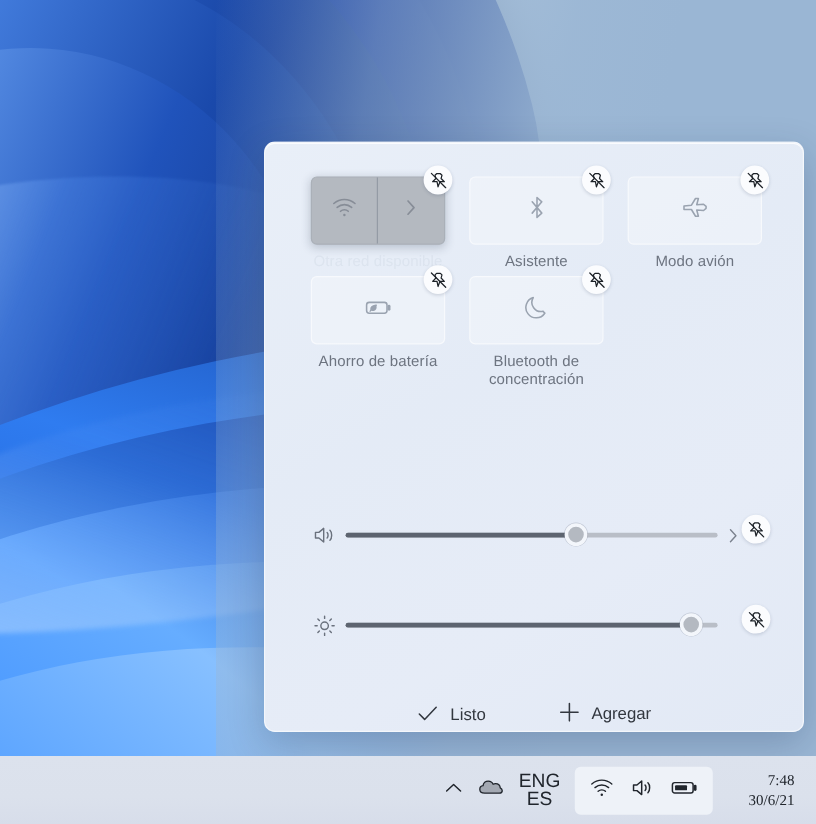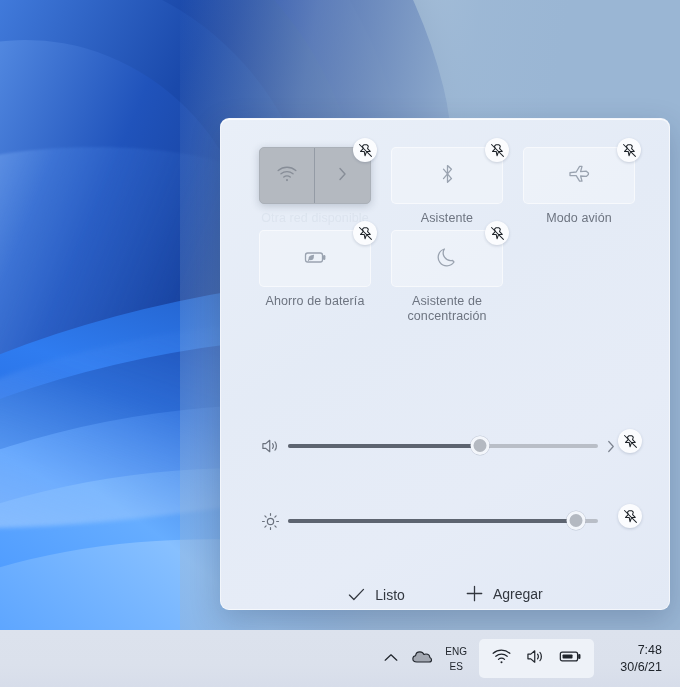--- a/index.html
+++ b/index.html
@@ -293,21 +293,21 @@
     display: flex; align-items: center; justify-content: center;
     color: #20252c;
     padding: 6px;
   }
   #lang-btn {
     display: flex;
     flex-direction: column;
     align-items: center;
     justify-content: center;
     line-height: 15px;
-    font-size: 10px;
+    font-size: 16px;
     color: #20252c;
     padding: 2px 10px 2px 6px;
     margin-right: 2px;
   }
   #tray-group {
     display: flex;
     align-items: center;
     gap: 14px;
     background: #eef2f8;
     border-radius: 5px;
@@ -318,20 +318,21 @@
   #clock {
     display: flex;
     flex-direction: column;
     align-items: flex-end;
     justify-content: center;
     line-height: 17px;
     font-size: 12.5px;
     color: #20252c;
     padding: 0 6px 0 8px;
     min-width: 54px;
+    font-family: Liberation Serif, serif;
   }
 </style>
 </head>
 <body>
 
 <div id="screen">
 
   <div id="wallpaper">
     <div class="ribbon sky"></div>
     <div class="ribbon r1"></div>
@@ -443,21 +444,21 @@
               <path d="M15.6 14.4 A7.6 7.6 0 0 1 7.4 3.0 A8.6 8.6 0 1 0 17.0 16.0 A7.6 7.6 0 0 1 15.6 14.4 Z"></path>
             </svg>
           </span>
           <div class="unpin">
             <svg width="15" height="15" viewBox="0 0 16 16" fill="none" stroke="#1d2228" stroke-width="1.1" stroke-linecap="round" stroke-linejoin="round">
               <path d="M9.6 1.9 11.0 3.3 10.2 6.1 13.1 9.0 9.2 9.0 7.5 13.6 6.6 9.0 2.7 9.0 5.6 6.1 4.8 3.3 6.2 1.9z"></path>
               <path d="M1.6 1.6 L14.3 14.3"></path>
             </svg>
           </div>
         </div>
-        <div class="tile-label">Asistente de concentración</div>
+        <div class="tile-label">Bluetooth de concentración</div>
       </div>
 
 
     </div>
 
     <div class="slider-row" id="volume-row">
       <span class="slider-glyph">
         <svg width="19" height="18" viewBox="0 0 20 18" fill="none" stroke="currentColor" stroke-width="1.25" stroke-linecap="round" stroke-linejoin="round">
           <path d="M2.0 6.5 L5.0 6.5 L9.2 3.0 L9.2 15.0 L5.0 11.5 L2.0 11.5 Z"></path>
           <path d="M12.2 6.6 C13.3 7.6 13.3 10.4 12.2 11.4"></path>

